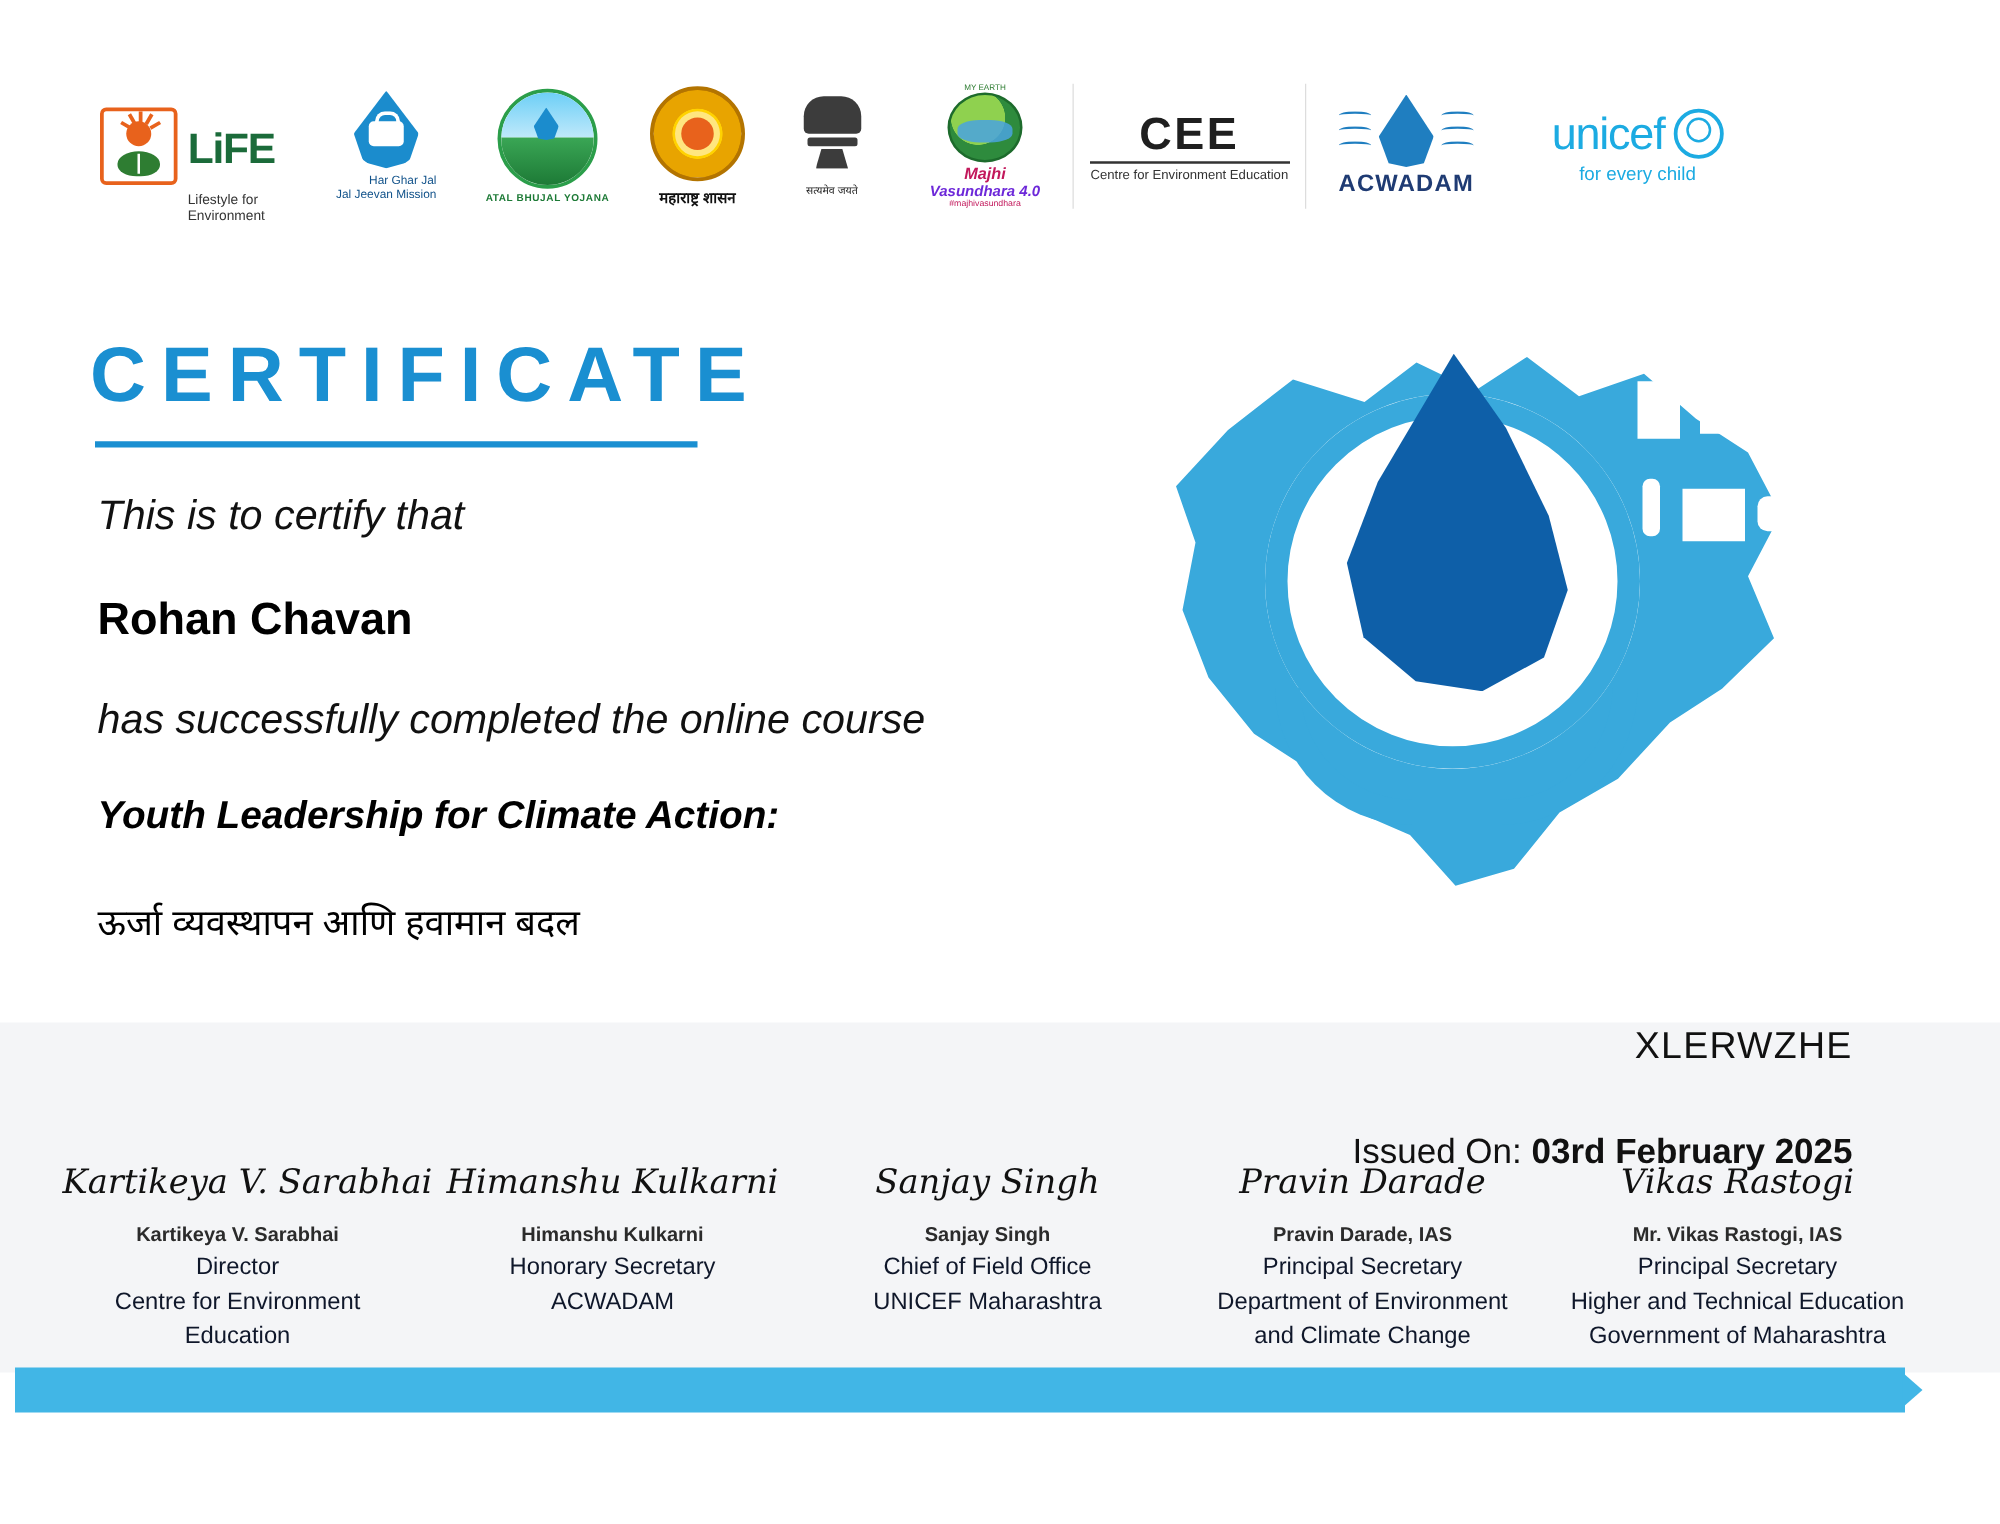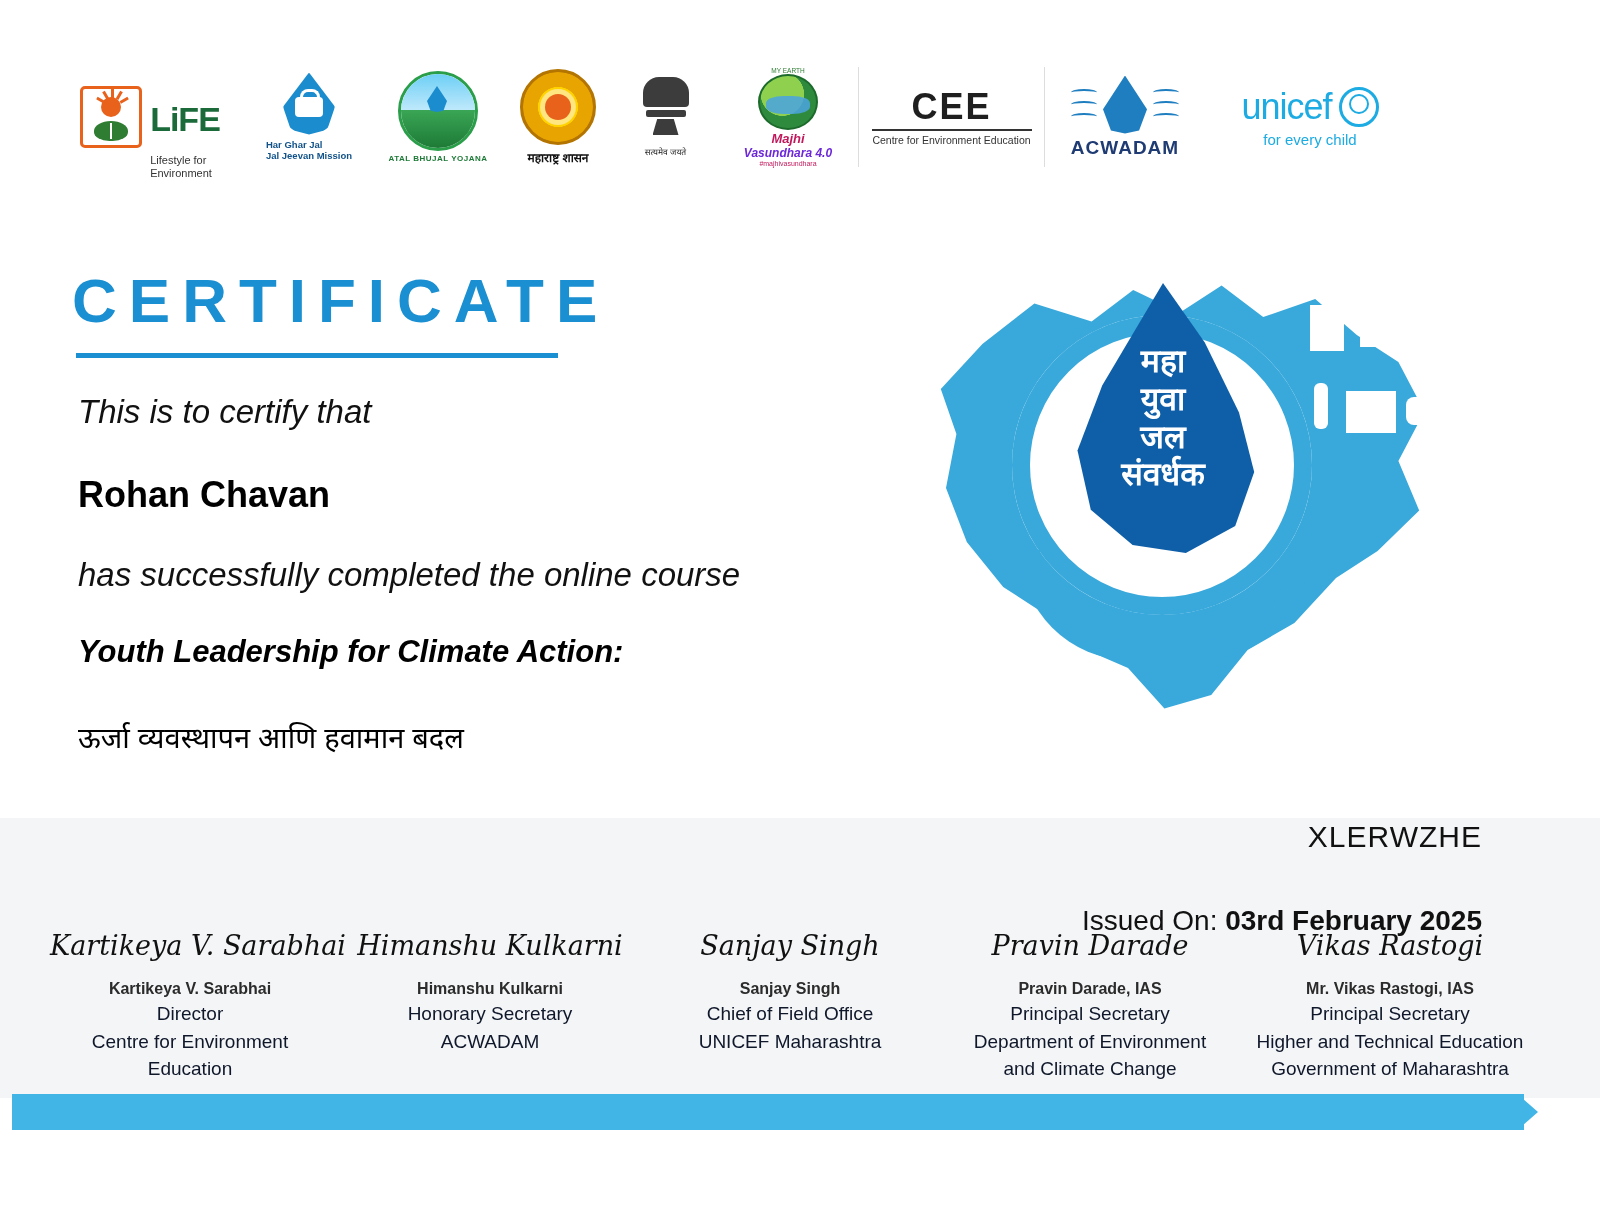--- a/index.html
+++ b/index.html
@@ -82,21 +82,21 @@
   }
   .hgj-inner {
     position: absolute; left: 12px; top: 24px; width: 28px; height: 20px;
     border-radius: 4px; background: #fff;
   }
   .hgj-inner:before {
     content:""; position:absolute; left:5px; top:-8px; width:14px; height:10px;
     border: 3px solid #fff; border-bottom: none; border-radius: 8px 8px 0 0;
   }
   .hgj-cap {
-    font-size: 9.5px; color: #11528a; font-weight: bold; text-align: left;
+    font-size: 9.5px; color: #11528a; font-weight: normal; text-align: right;
     margin-top: 4px; line-height: 1.2;
   }
 
   
   .logo-abj { width: 130px; }
   .abj-circle {
     width: 74px; height: 74px; border-radius: 50%;
     background: #ffffff;
     border: 3px solid #2b9e4a;
     position: relative; overflow: hidden;
@@ -474,26 +474,20 @@
 <div class="line-name">Rohan Chavan</div>
 <div class="line-completed">has successfully completed the online course</div>
 <div class="line-course">Youth Leadership for Climate Action:</div>
 <div class="line-course-mr">ऊर्जा व्यवस्थापन आणि हवामान बदल</div>
 
 <div class="artwork">
   <div class="map-shape"></div>
   <div class="map-hole"></div>
   <div class="map-ring"></div>
   <div class="big-drop"></div>
-  <div class="drop-text">
-    <div>महा</div>
-    <div>युवा</div>
-    <div>जल</div>
-    <div>संवर्धक</div>
-  </div>
   <div class="hand"></div>
   <div class="icon-bits">
     <div class="bit" style="left:10px;top:10px;width:34px;height:46px;"></div>
     <div class="bit" style="left:60px;top:18px;width:44px;height:34px;"></div>
     <div class="bit" style="left:118px;top:6px;width:8px;height:58px;border-radius:6px;"></div>
     <div class="bit" style="left:132px;top:18px;width:16px;height:30px;"></div>
     <div class="bit" style="left:14px;top:88px;width:14px;height:46px;border-radius:6px;"></div>
     <div class="bit" style="left:46px;top:96px;width:50px;height:42px;"></div>
     <div class="bit" style="left:106px;top:102px;width:42px;height:28px;border-radius:8px;"></div>
   </div>

